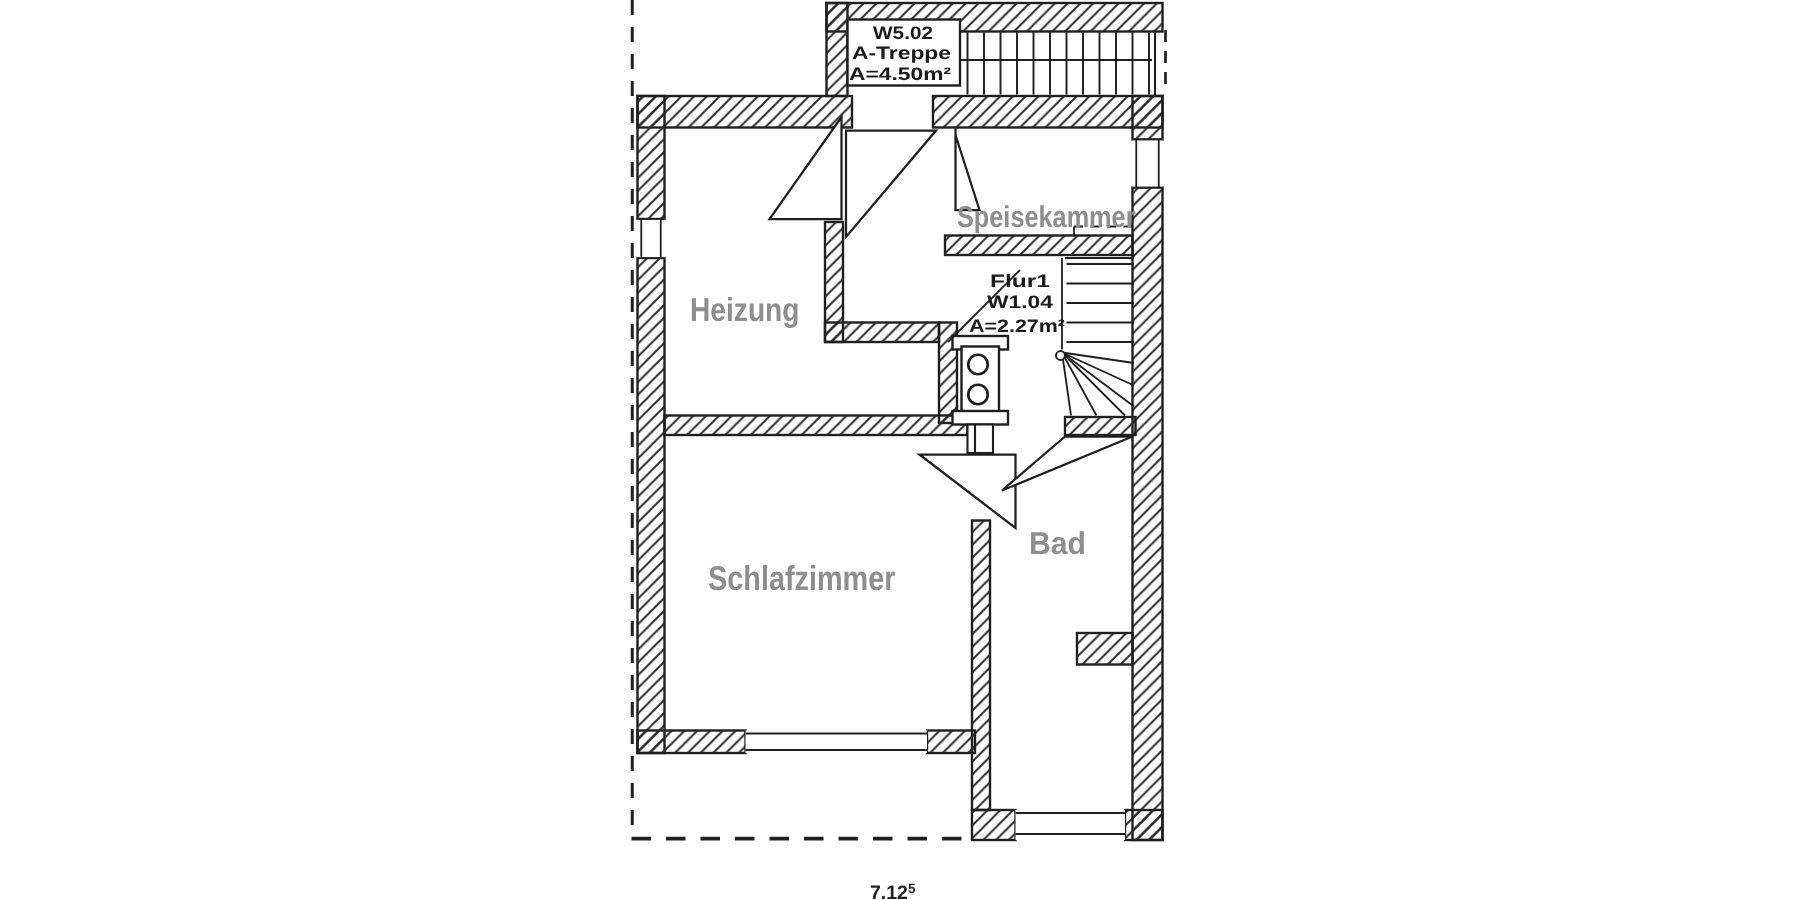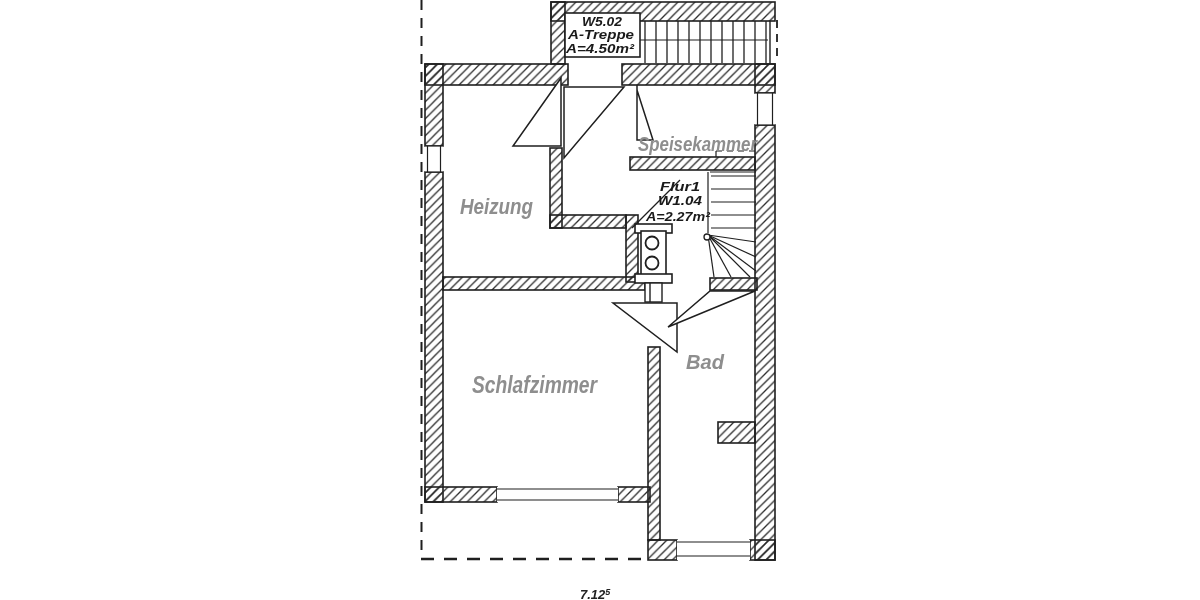--- a/index.html
+++ b/index.html
@@ -1,17 +1,17 @@
 <!DOCTYPE html>
 <html><head>
 <meta charset="utf-8">
 <style>
   html,body{margin:0;padding:0;background:#ffffff;}
   body{width:1200px;height:600px;overflow:hidden;font-family:"Liberation Sans",sans-serif;}
-  .stage{position:relative;width:968px;height:600px;background:#ffffff;font-style:italic;}
+  .stage{position:relative;width:968px;height:600px;background:#ffffff;}
   svg{display:block;}
   .room-label{font-family:"Liberation Sans",sans-serif;font-weight:bold;fill:#8e8e8e;}
   .tech-label{font-family:"Liberation Sans",sans-serif;font-weight:bold;fill:#1a1a1a;}
   .dim-label{font-family:"Liberation Sans",sans-serif;font-weight:bold;fill:#222222;}
 </style>
 </head>
 <body>
 
 <div class="stage">
 <svg width="1200" height="600" viewBox="0 0 1200 600">

